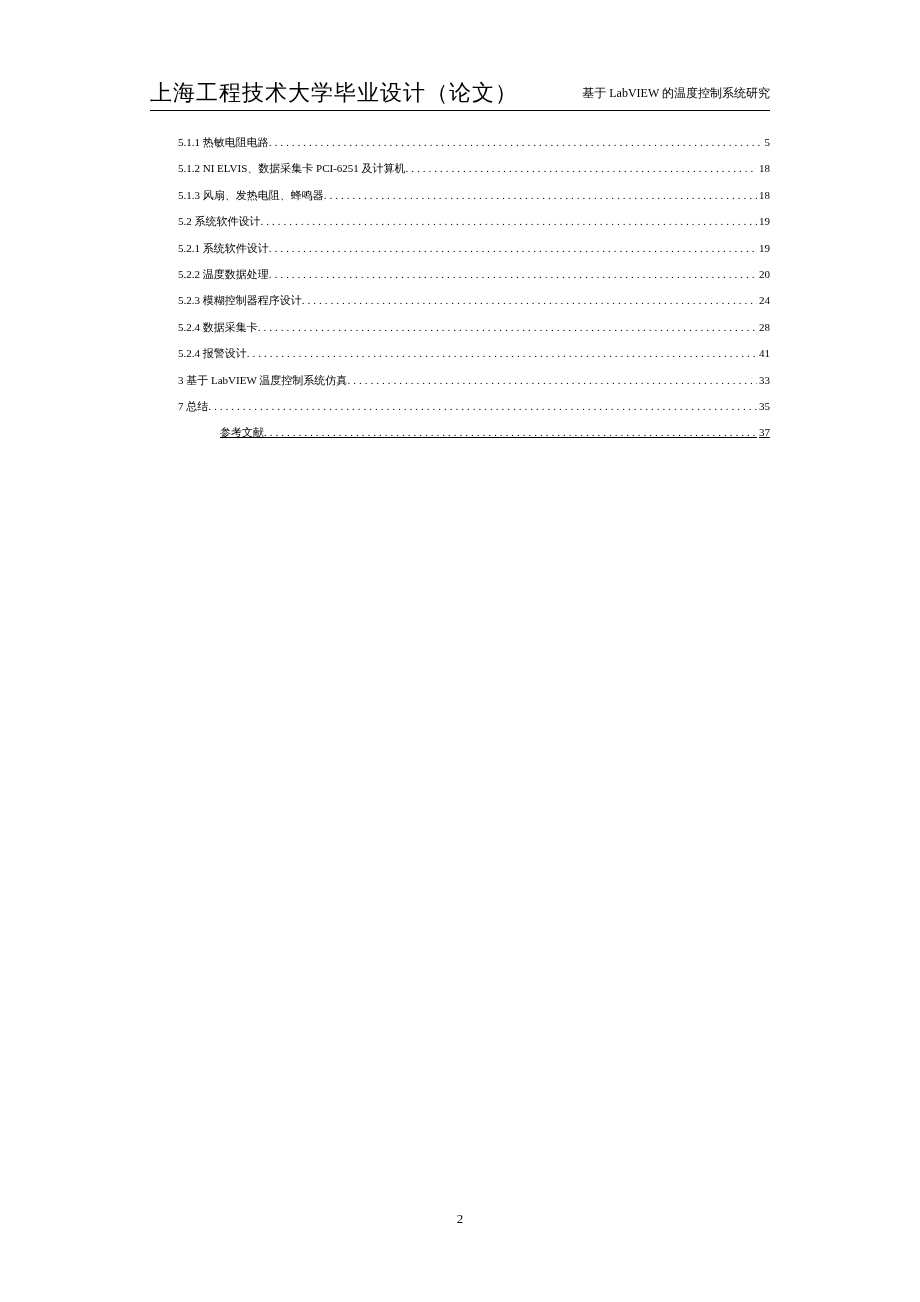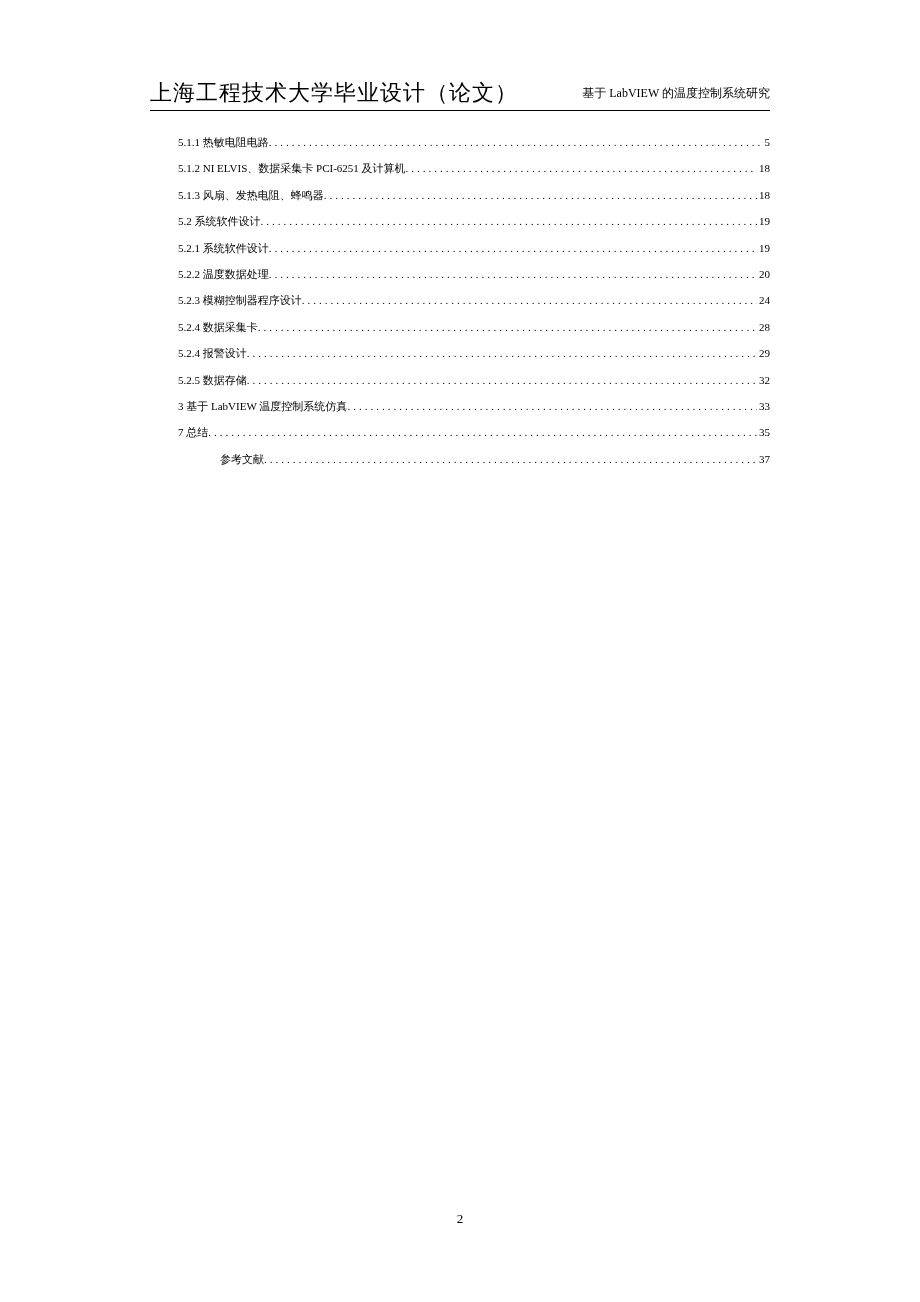--- a/index.html
+++ b/index.html
@@ -41,20 +41,21 @@
     .toc-row {
       display: flex;
       align-items: baseline;
       font-size: 11px;
       line-height: 2.4;
       font-family: "SimSun", "宋体", serif;
       white-space: nowrap;
     }
     .toc-row.indent {
       padding-left: 42px;
+      text-decoration: underline;
     }
     .toc-label {
       flex-shrink: 0;
     }
     .toc-dots {
       flex: 1;
       overflow: hidden;
       letter-spacing: 3px;
       color: #000;
     }
@@ -120,26 +121,21 @@
         <span class="toc-page">24</span>
       </div>
       <div class="toc-row">
         <span class="toc-label">5.2.4 数据采集卡</span>
         <span class="toc-dots"></span>
         <span class="toc-page">28</span>
       </div>
       <div class="toc-row">
         <span class="toc-label">5.2.4 报警设计</span>
         <span class="toc-dots"></span>
-        <span class="toc-page">29</span>
-      </div>
-      <div class="toc-row">
-        <span class="toc-label">5.2.5 数据存储</span>
-        <span class="toc-dots"></span>
-        <span class="toc-page">32</span>
+        <span class="toc-page">41</span>
       </div>
       <div class="toc-row">
         <span class="toc-label">3 基于 LabVIEW 温度控制系统仿真</span>
         <span class="toc-dots"></span>
         <span class="toc-page">33</span>
       </div>
       <div class="toc-row">
         <span class="toc-label">7 总结</span>
         <span class="toc-dots"></span>
         <span class="toc-page">35</span>

